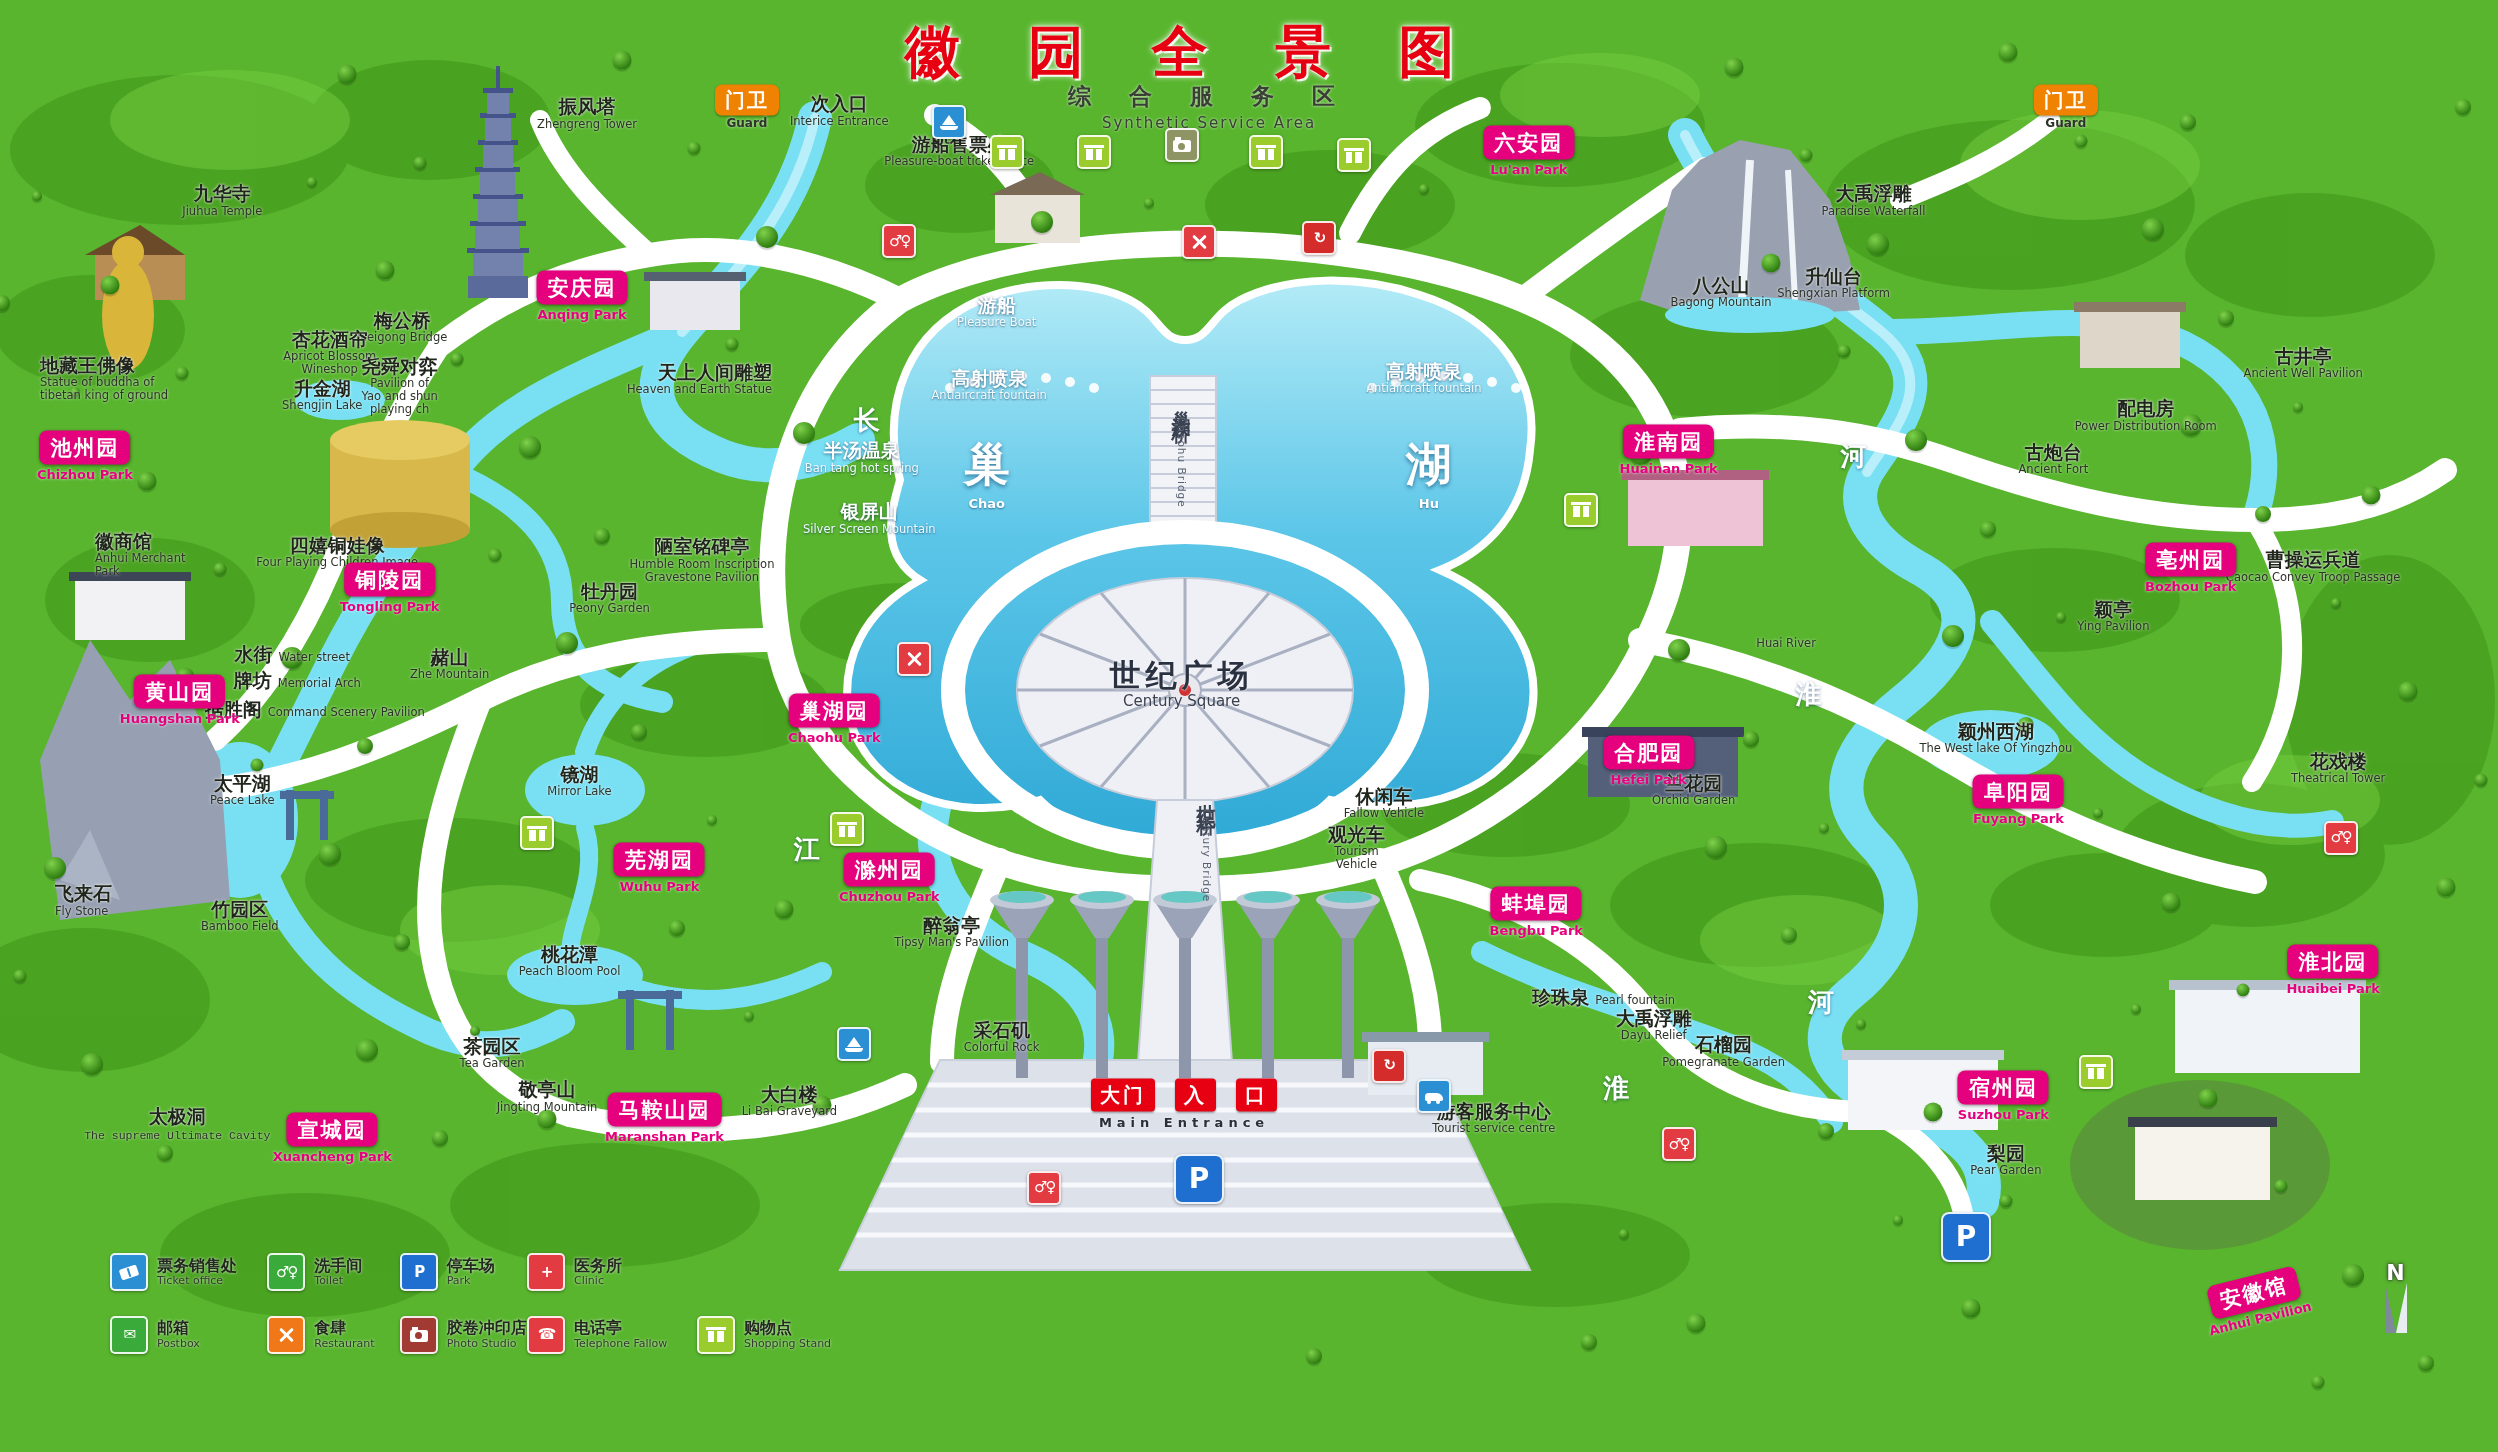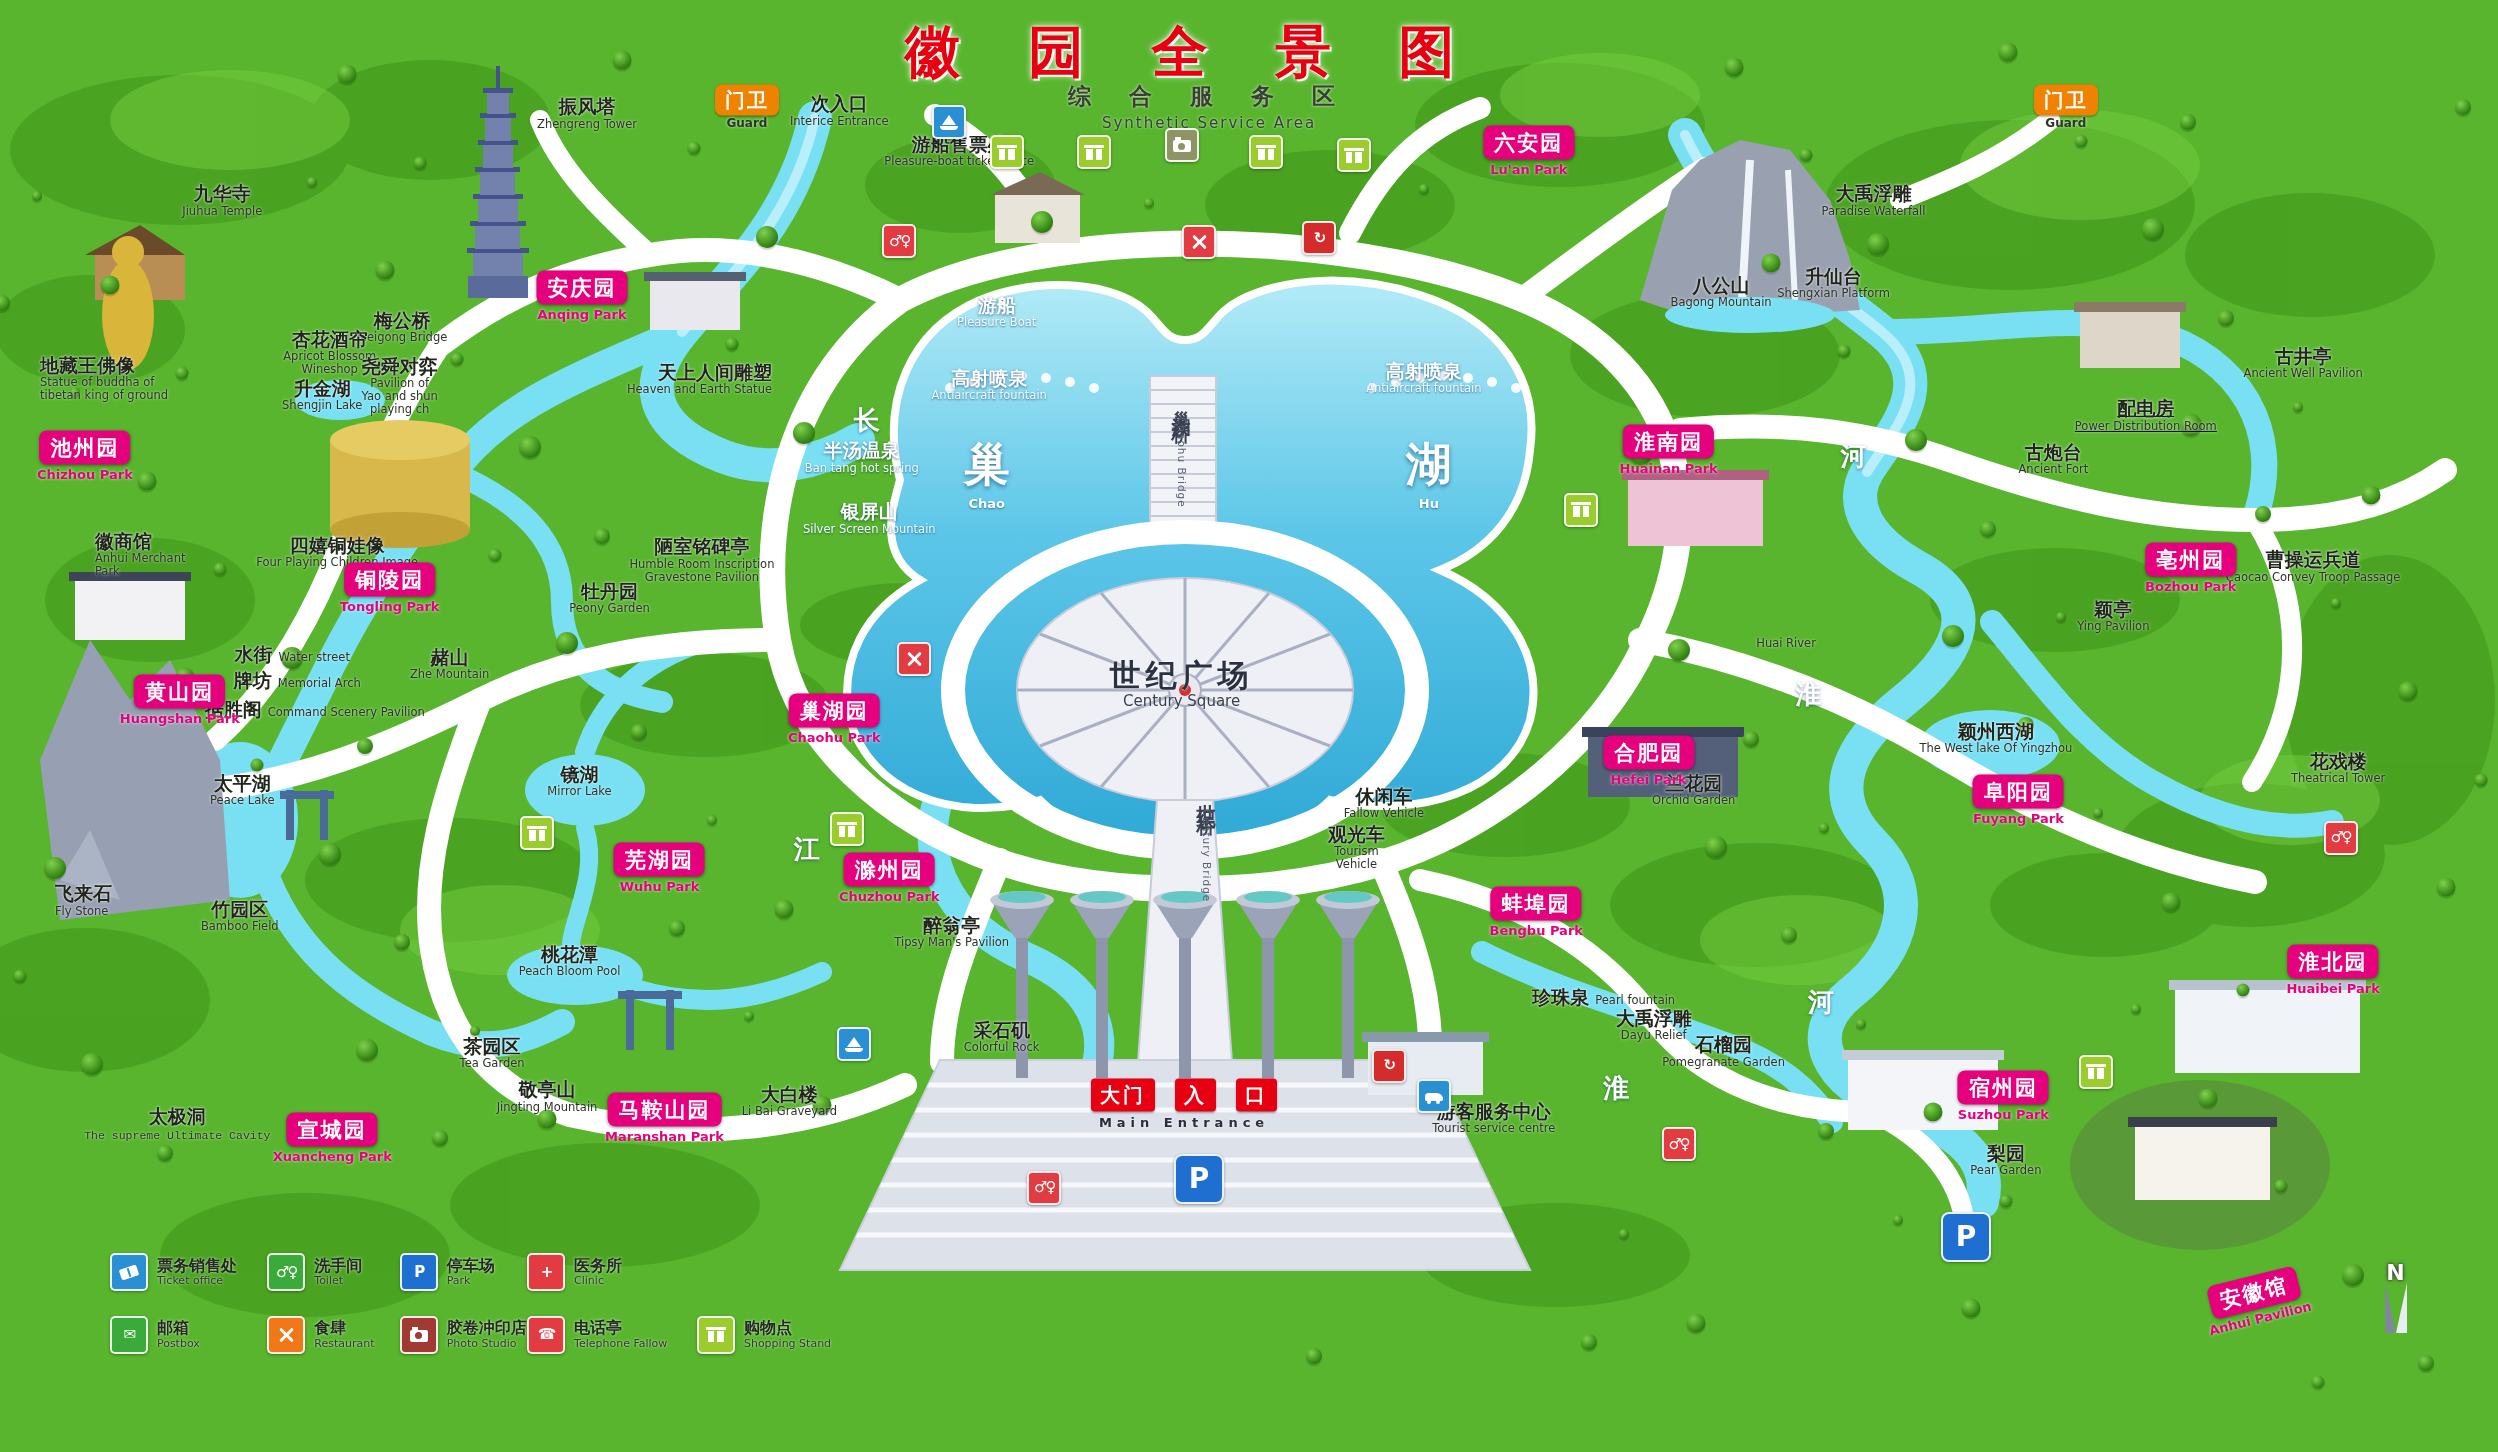--- a/index.html
+++ b/index.html
@@ -506,21 +506,21 @@
     <span class="tree" style="width: 19px; height: 19px; left: 80.4%; top: 3.6%;"></span>
     <span class="tree" style="width: 22px; height: 22px; left: 87.7%; top: 29.3%;"></span>
     <div class="place" style="left: 23.5%; top: 7.8%;"><span class="cn">振风塔</span><span class="en">Zhengreng Tower</span></div>
     <div class="place" style="left: 8.9%; top: 13.8%;"><span class="cn">九华寺</span><span class="en">Jiuhua Temple</span></div>
     <div class="place" style="left: 33.6%; top: 7.6%;"><span class="cn">次入口</span><span class="en">Interice Entrance</span></div>
     <div class="place" style="left: 38.4%; top: 10.4%;"><span class="cn">游船售票处</span><span class="en">Pleasure-boat ticket office</span></div>
     <div class="place" style="left: 75%; top: 13.8%;"><span class="cn">大禹浮雕</span><span class="en">Paradise Waterfall</span></div>
     <div class="place" style="left: 68.9%; top: 20.1%;"><span class="cn">八公山</span><span class="en">Bagong Mountain</span></div>
     <div class="place" style="left: 73.4%; top: 19.5%;"><span class="cn">升仙台</span><span class="en">Shengxian Platform</span></div>
     <div class="place" style="left: 92.2%; top: 25%;"><span class="cn">古井亭</span><span class="en">Ancient Well Pavilion</span></div>
-    <div class="place" style="left: 85.9%; top: 28.6%; text-decoration: underline;"><span class="cn">配电房</span><span class="en">Power Distribution Room</span></div>
+    <div class="place" style="left: 85.9%; top: 28.6%;"><span class="cn">配电房</span><span class="en">Power Distribution Room</span></div>
     <div class="place" style="left: 82.2%; top: 31.6%;"><span class="cn">古炮台</span><span class="en">Ancient Fort</span></div>
     <div class="place" style="left: 16.1%; top: 22.5%;"><span class="cn">梅公桥</span><span class="en">Meigong Bridge</span></div>
     <div class="place" style="left: 13.2%; top: 24.3%;"><span class="cn">杏花酒帘</span><span class="en">Apricot Blossom
 Wineshop</span></div>
     <div class="place" style="left: 16%; top: 26.6%;"><span class="cn">尧舜对弈</span><span class="en">Pavilion of
 Yao and shun
 playing ch</span></div>
     <div class="place" style="left: 12.9%; top: 27.2%;"><span class="cn">升金湖</span><span class="en">Shengjin Lake</span></div>
     <div class="place" style="left: 28%; top: 26.1%; text-align: right;"><span class="cn">天上人间雕塑</span><span class="en">Heaven and Earth Statue</span></div>
     <div class="place white" style="left: 39.9%; top: 21.5%;"><span class="cn">游船</span><span class="en">Pleasure Boat</span></div>

